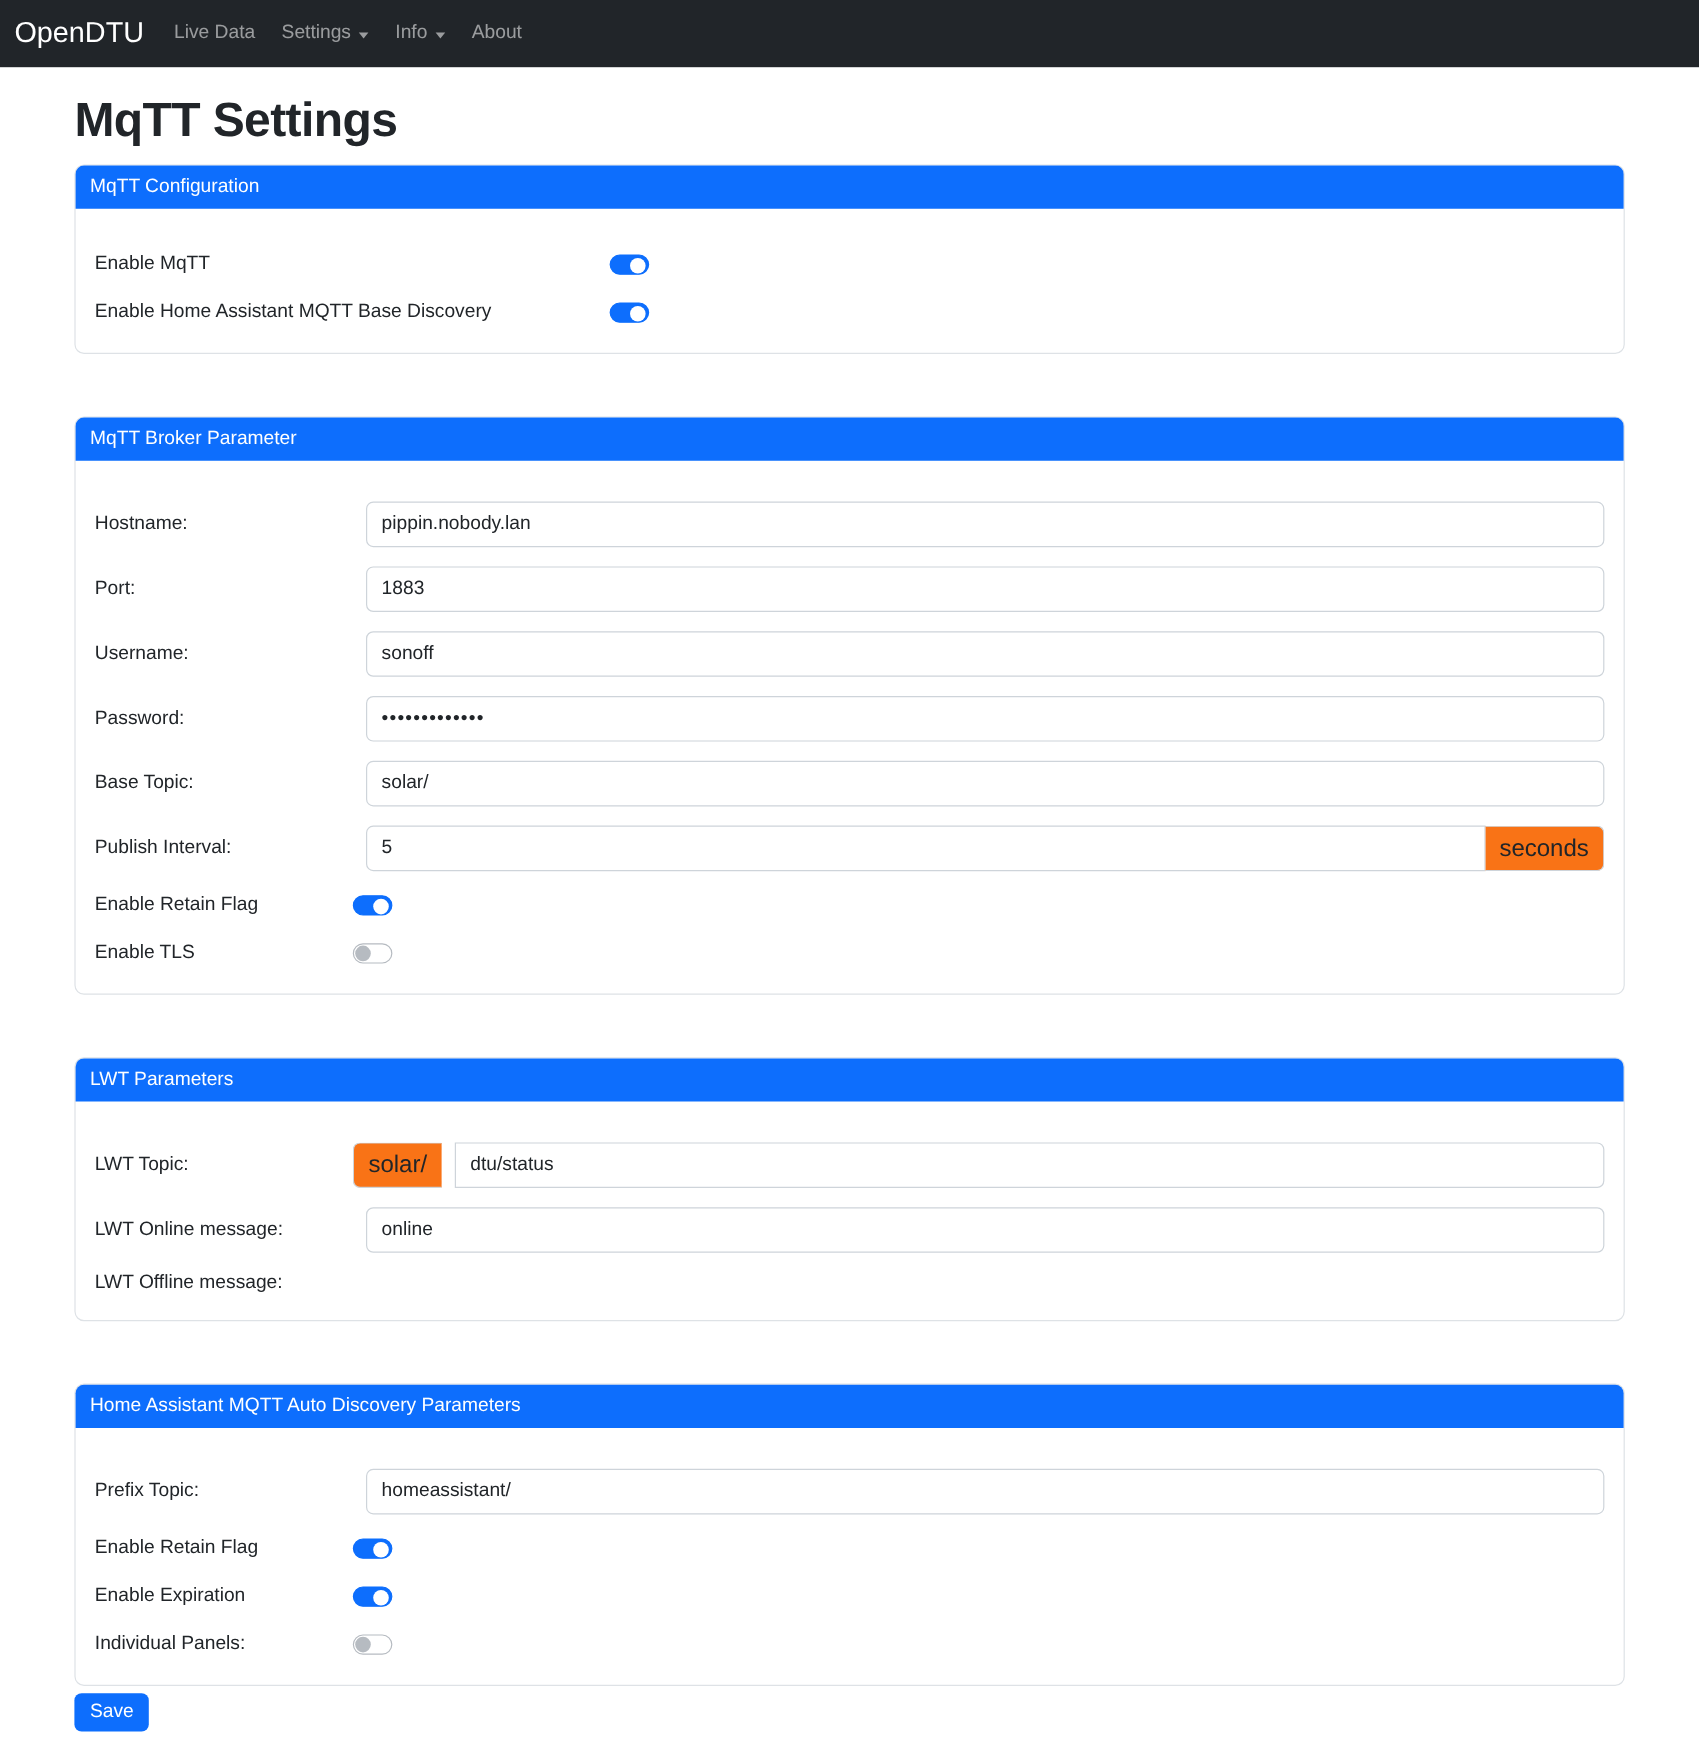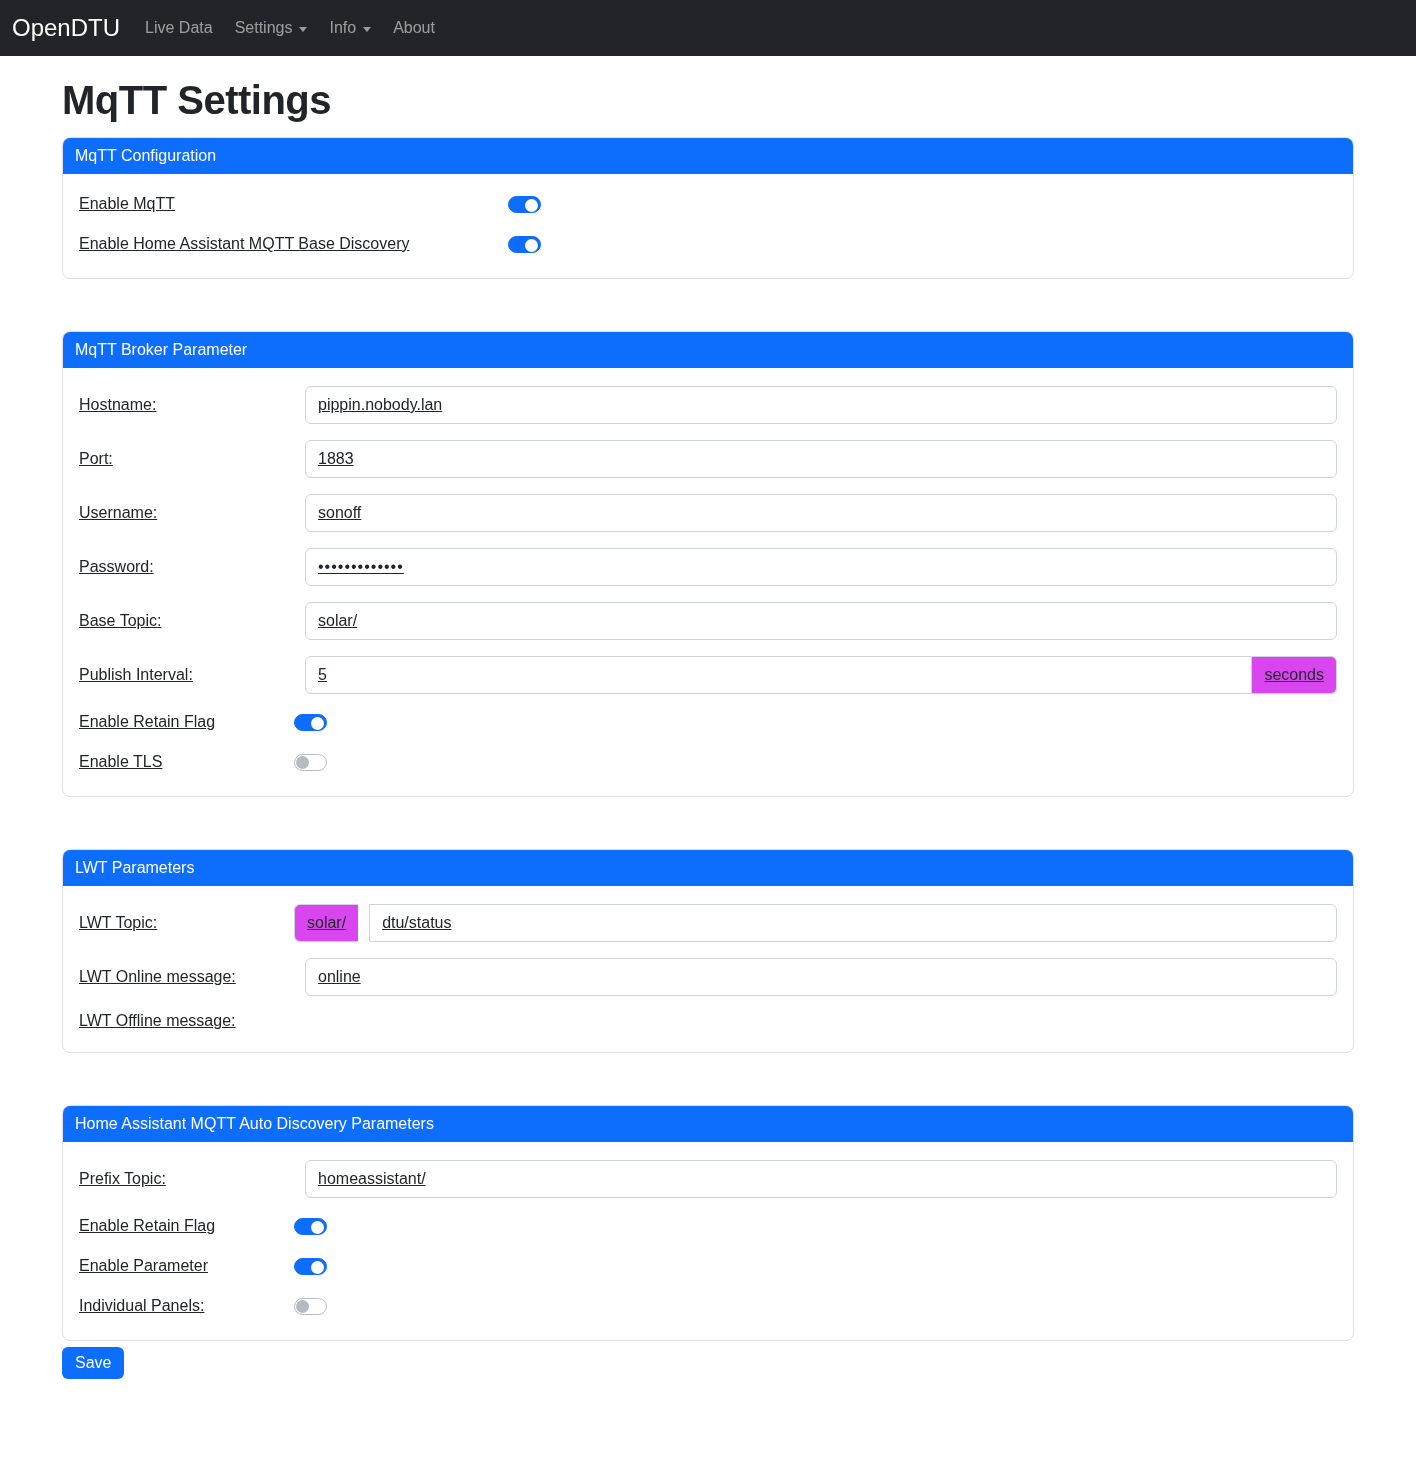--- a/index.html
+++ b/index.html
@@ -75,22 +75,21 @@
     margin-bottom:52px;
   }
   .card-header{
     background:var(--primary);
     color:#fff;
     padding:9px 12px;
     font-size:16px;
     border-radius:7px 7px 0 0;
   }
   .card-body{
-    padding:18px 16px 16px 16px;
-    text-decoration:underline;
+    padding:34px 16px 16px 16px;
   }
   .frow{
     display:flex;
     align-items:center;
     margin-bottom:16px;
   }
   .frow:last-child{margin-bottom:6px;}
   .flabel{
     width:215px;
     flex:none;
@@ -115,27 +114,27 @@
     color:#212529;
     font-family:inherit;
     min-width:0;
     outline:none;
     margin-left:11px;
   }
   .group{flex:1;display:flex;align-items:stretch;}
   .group input.form-control{border-radius:0 6px 6px 0;}
   .group.addon-right input.form-control{border-radius:6px 0 0 6px;}
   .addon{
-    background:#d946ef;
+    background:#f97316;
     border:1px solid #ced4da;
     padding:6px 12px;
     display:flex;
     align-items:center;
     color:#212529;
-    font-size:16px;
+    font-size:20px;
   }
   .addon.left{border-right:0;border-radius:6px 0 0 6px;}
   .addon.right{border-left:0;border-radius:0 6px 6px 0;}
   
   .switch{
     width:33px;height:17px;
     border-radius:9px;
     background:#fff;
     border:1px solid #b6bbc1;
     position:relative;
@@ -302,21 +301,21 @@
         <label class="flabel">Prefix Topic:</label>
         <div class="fcontrol">
             <input class="form-control" type="text" value="homeassistant/" style="">
           </div>
       </div>
       <div class="frow toggle-row">
         <label class="flabel">Enable Retain Flag</label>
         <span class="switch on"></span>
       </div>
       <div class="frow toggle-row">
-        <label class="flabel">Enable Parameter</label>
+        <label class="flabel">Enable Expiration</label>
         <span class="switch on"></span>
       </div>
       <div class="frow toggle-row">
         <label class="flabel">Individual Panels:</label>
         <span class="switch"></span>
       </div>
     </div>
   </section>
 
   <button class="btn-save">Save</button>

